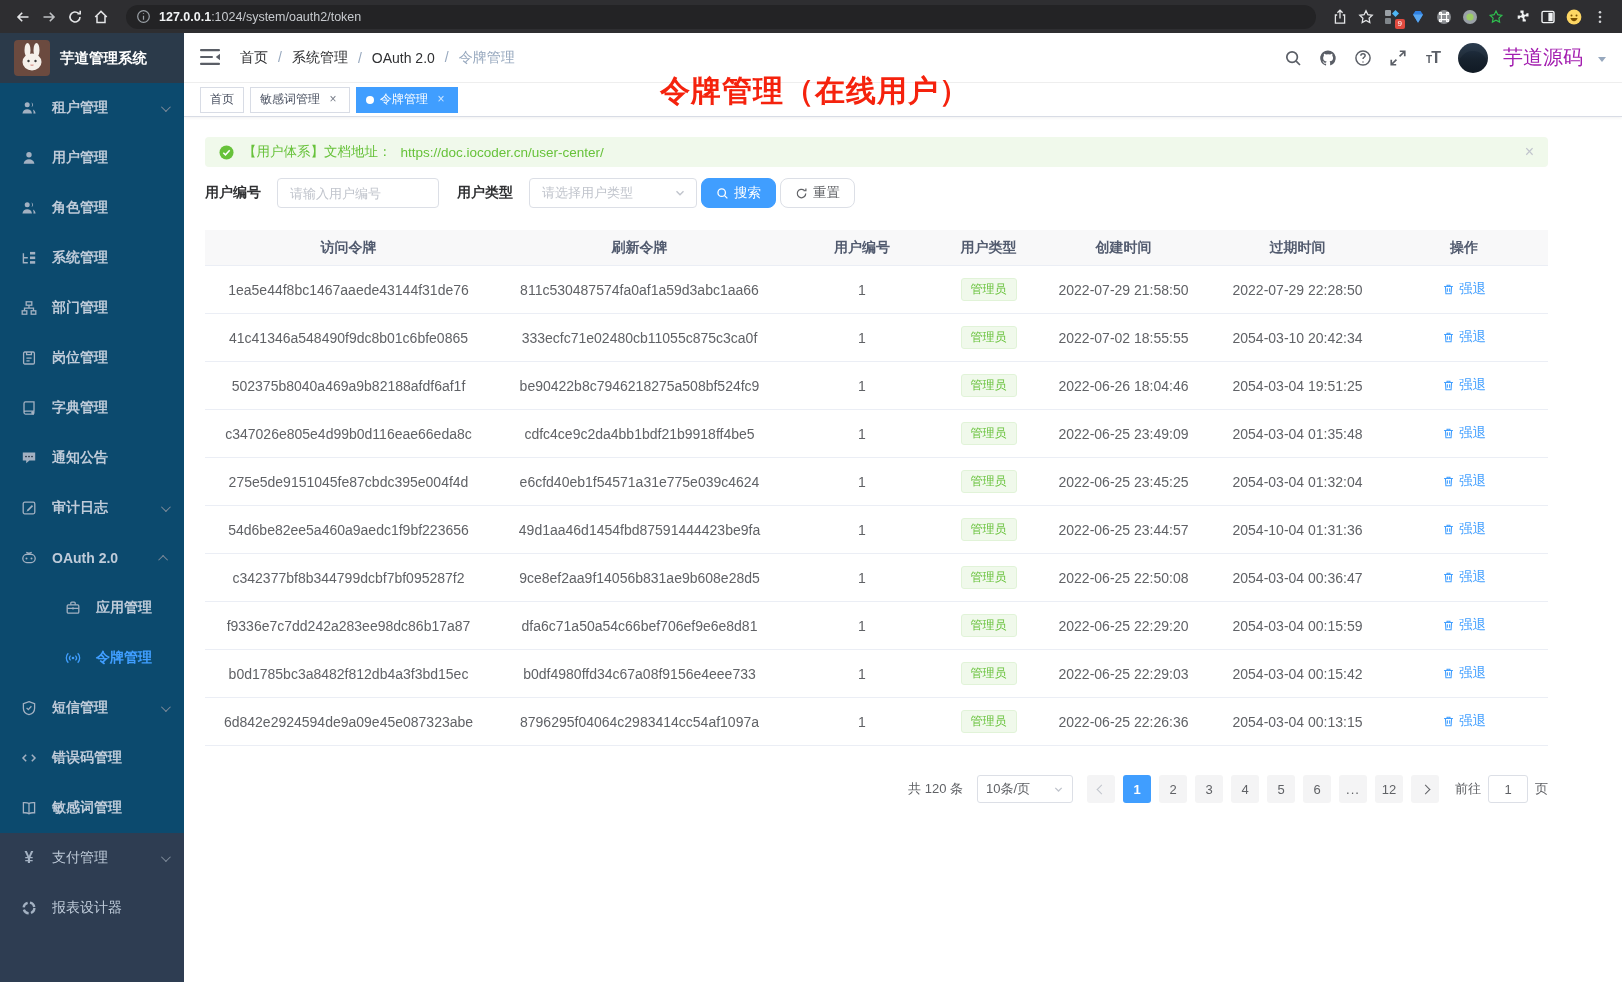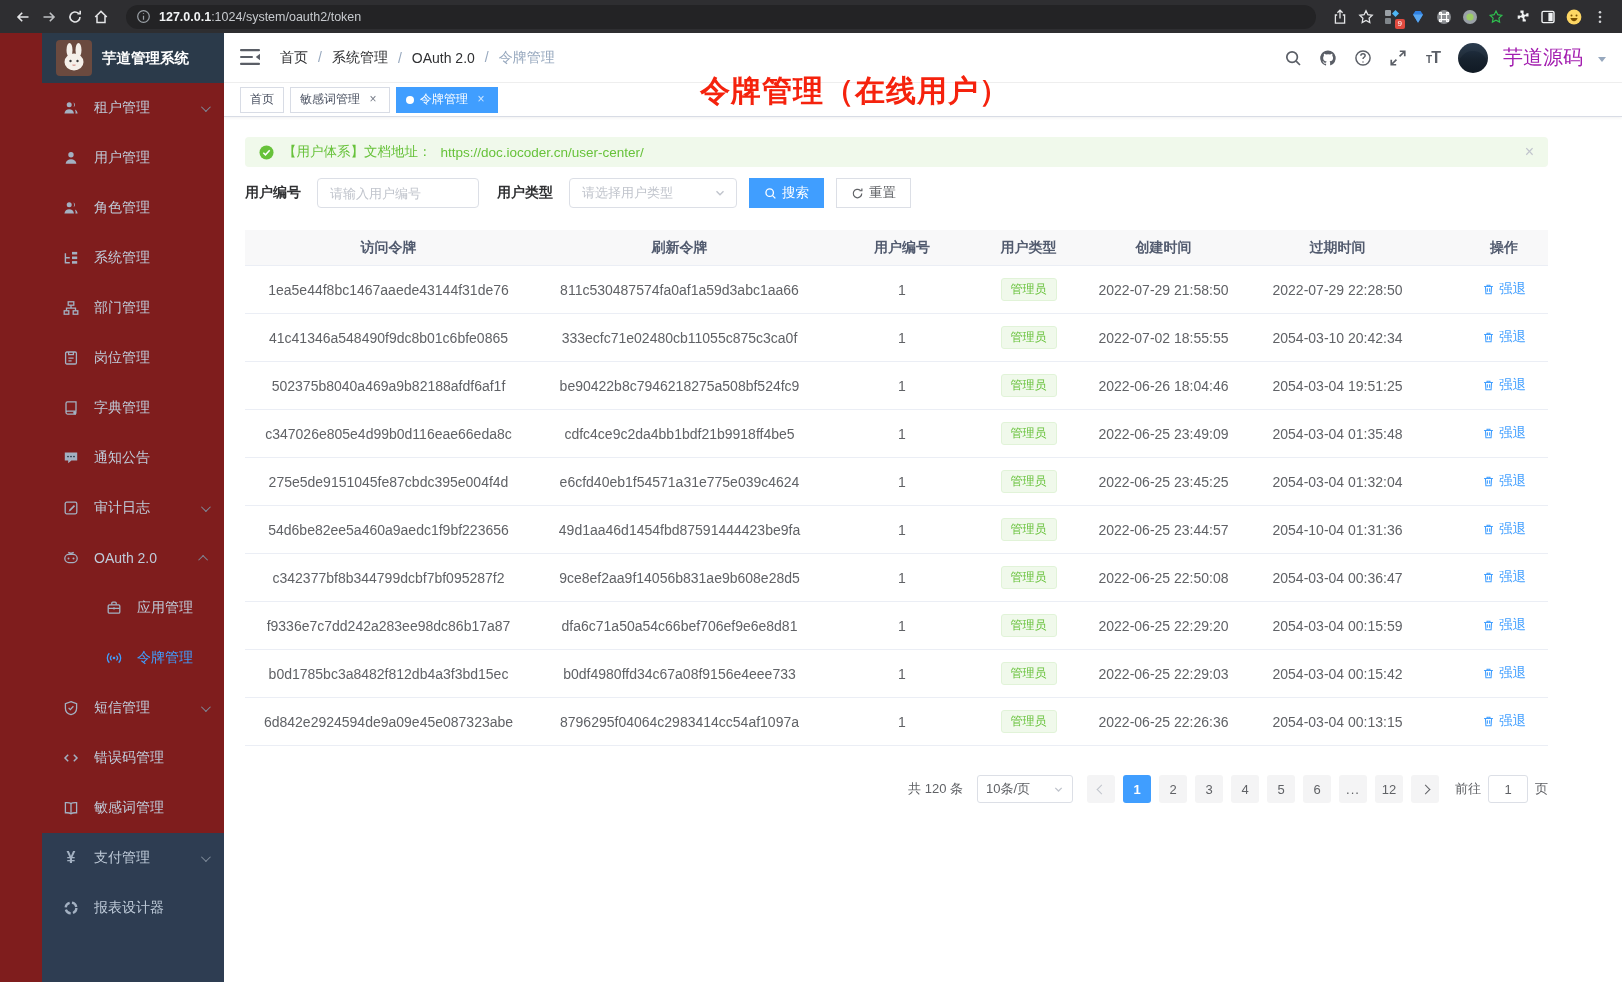--- a/index.html
+++ b/index.html
@@ -21,28 +21,28 @@
   .browser-right { display:flex; align-items:center; gap:2px; }
   .browser-right .bicon { width:24px; }
   .ext-wrap { position:relative; display:flex; width:16px; height:16px; }
   .ext-badge { position:absolute; right:-5px; bottom:-4px; background:#e04a3f; color:#fff;
     font-style:normal; font-size:8px; line-height:10px; padding:0 3px; border-radius:2px; }
 
   
   .app { display:flex; height:949px; }
 
   
-  .sidebar { width:224px; background:#7f1d1d; color:#bfcbd9; display:flex;
-    flex-direction:column; flex:none;padding-left:42px; }
+  .sidebar { width:184px; background:#0c4a6e; color:#bfcbd9; display:flex;
+    flex-direction:column; flex:none; }
   .logo { height:50px; background:#2b3a4a; display:flex; align-items:center; gap:10px;
     padding:0 14px; flex:none; }
   .logo-img { width:36px; height:36px; border-radius:4px; overflow:hidden; display:flex; flex:none; }
   .logo-img svg { width:36px; height:36px; }
   .app-title { color:#fff; font-size:14.5px; font-weight:700; white-space:nowrap; }
-  .menu { flex:none; }
+  .menu { flex:none;font-weight:bold; }
   .menu-item { height:50px; display:flex; align-items:center; gap:14px;
     padding:0 16px 0 20px; font-size:14px; cursor:pointer; white-space:nowrap; }
   .menu-item .icn { width:18px; height:18px; color:#a3b1c2; display:flex; flex:none;
     align-items:center; justify-content:center; }
   .menu-item .icn svg { width:16px; height:16px; }
   .menu-item.indent { padding-left:48px;justify-content:center; }
   .menu-item.active { color:#409eff; }
   .menu-item.active .icn { color:#409eff; }
   .chev { margin-left:auto; width:7px; height:7px; border-right:1.4px solid #7d8a99;
     border-bottom:1.4px solid #7d8a99; transform:rotate(45deg) translateY(-2px); flex:none; }
@@ -96,23 +96,23 @@
   .f-label { font-weight:700; color:#303133; }
   .f-input { width:162px; height:30px; border:1px solid #dcdfe6; border-radius:4px;
     margin-left:16px; padding:0 12px; font-size:13px; color:#606266; outline:none;
     font-family:inherit; }
   .f-input::placeholder { color:#c0c4cc; }
   .f-select { width:168px; height:30px; border:1px solid #dcdfe6; border-radius:4px;
     margin-left:16px; padding:0 10px 0 12px; font-size:13px; color:#c0c4cc;
     display:flex; align-items:center; justify-content:space-between; cursor:pointer; }
   .f-select svg { width:12px; height:12px; }
   .lbl2 { margin-left:18px; }
-  .btn { height:30px; border-radius:0; border:1px solid #dcdfe6; background:#fff;
+  .btn { height:30px; border-radius:8px; border:1px solid #dcdfe6; background:#fff;
     display:inline-flex; align-items:center; gap:5px; padding:0 14px; font-size:13.5px;
-    color:#606266; cursor:pointer; margin-left:12px; font-family:inherit; }
+    color:#606266; cursor:pointer; margin-left:4px; font-family:inherit; }
   .btn svg { width:13px; height:13px; }
   .btn.primary { background:#409eff; border-color:#409eff; color:#fff; }
 
   .table { margin-top:22px; border-bottom:0; }
   .thead, .trow { display:grid;
     grid-template-columns:287px 295px 150px 103px 167px 181px 152px; align-items:center; }
   .thead { background:#f8f8f9; height:36px; color:#515a6e; font-weight:700; font-size:14px;
     border-bottom:1px solid #ebeef5; }
   .th, .td { text-align:center; overflow:hidden; white-space:nowrap; }
   .trow { height:48px; border-bottom:1px solid #ebeef5; font-size:14px; color:#606266; }

